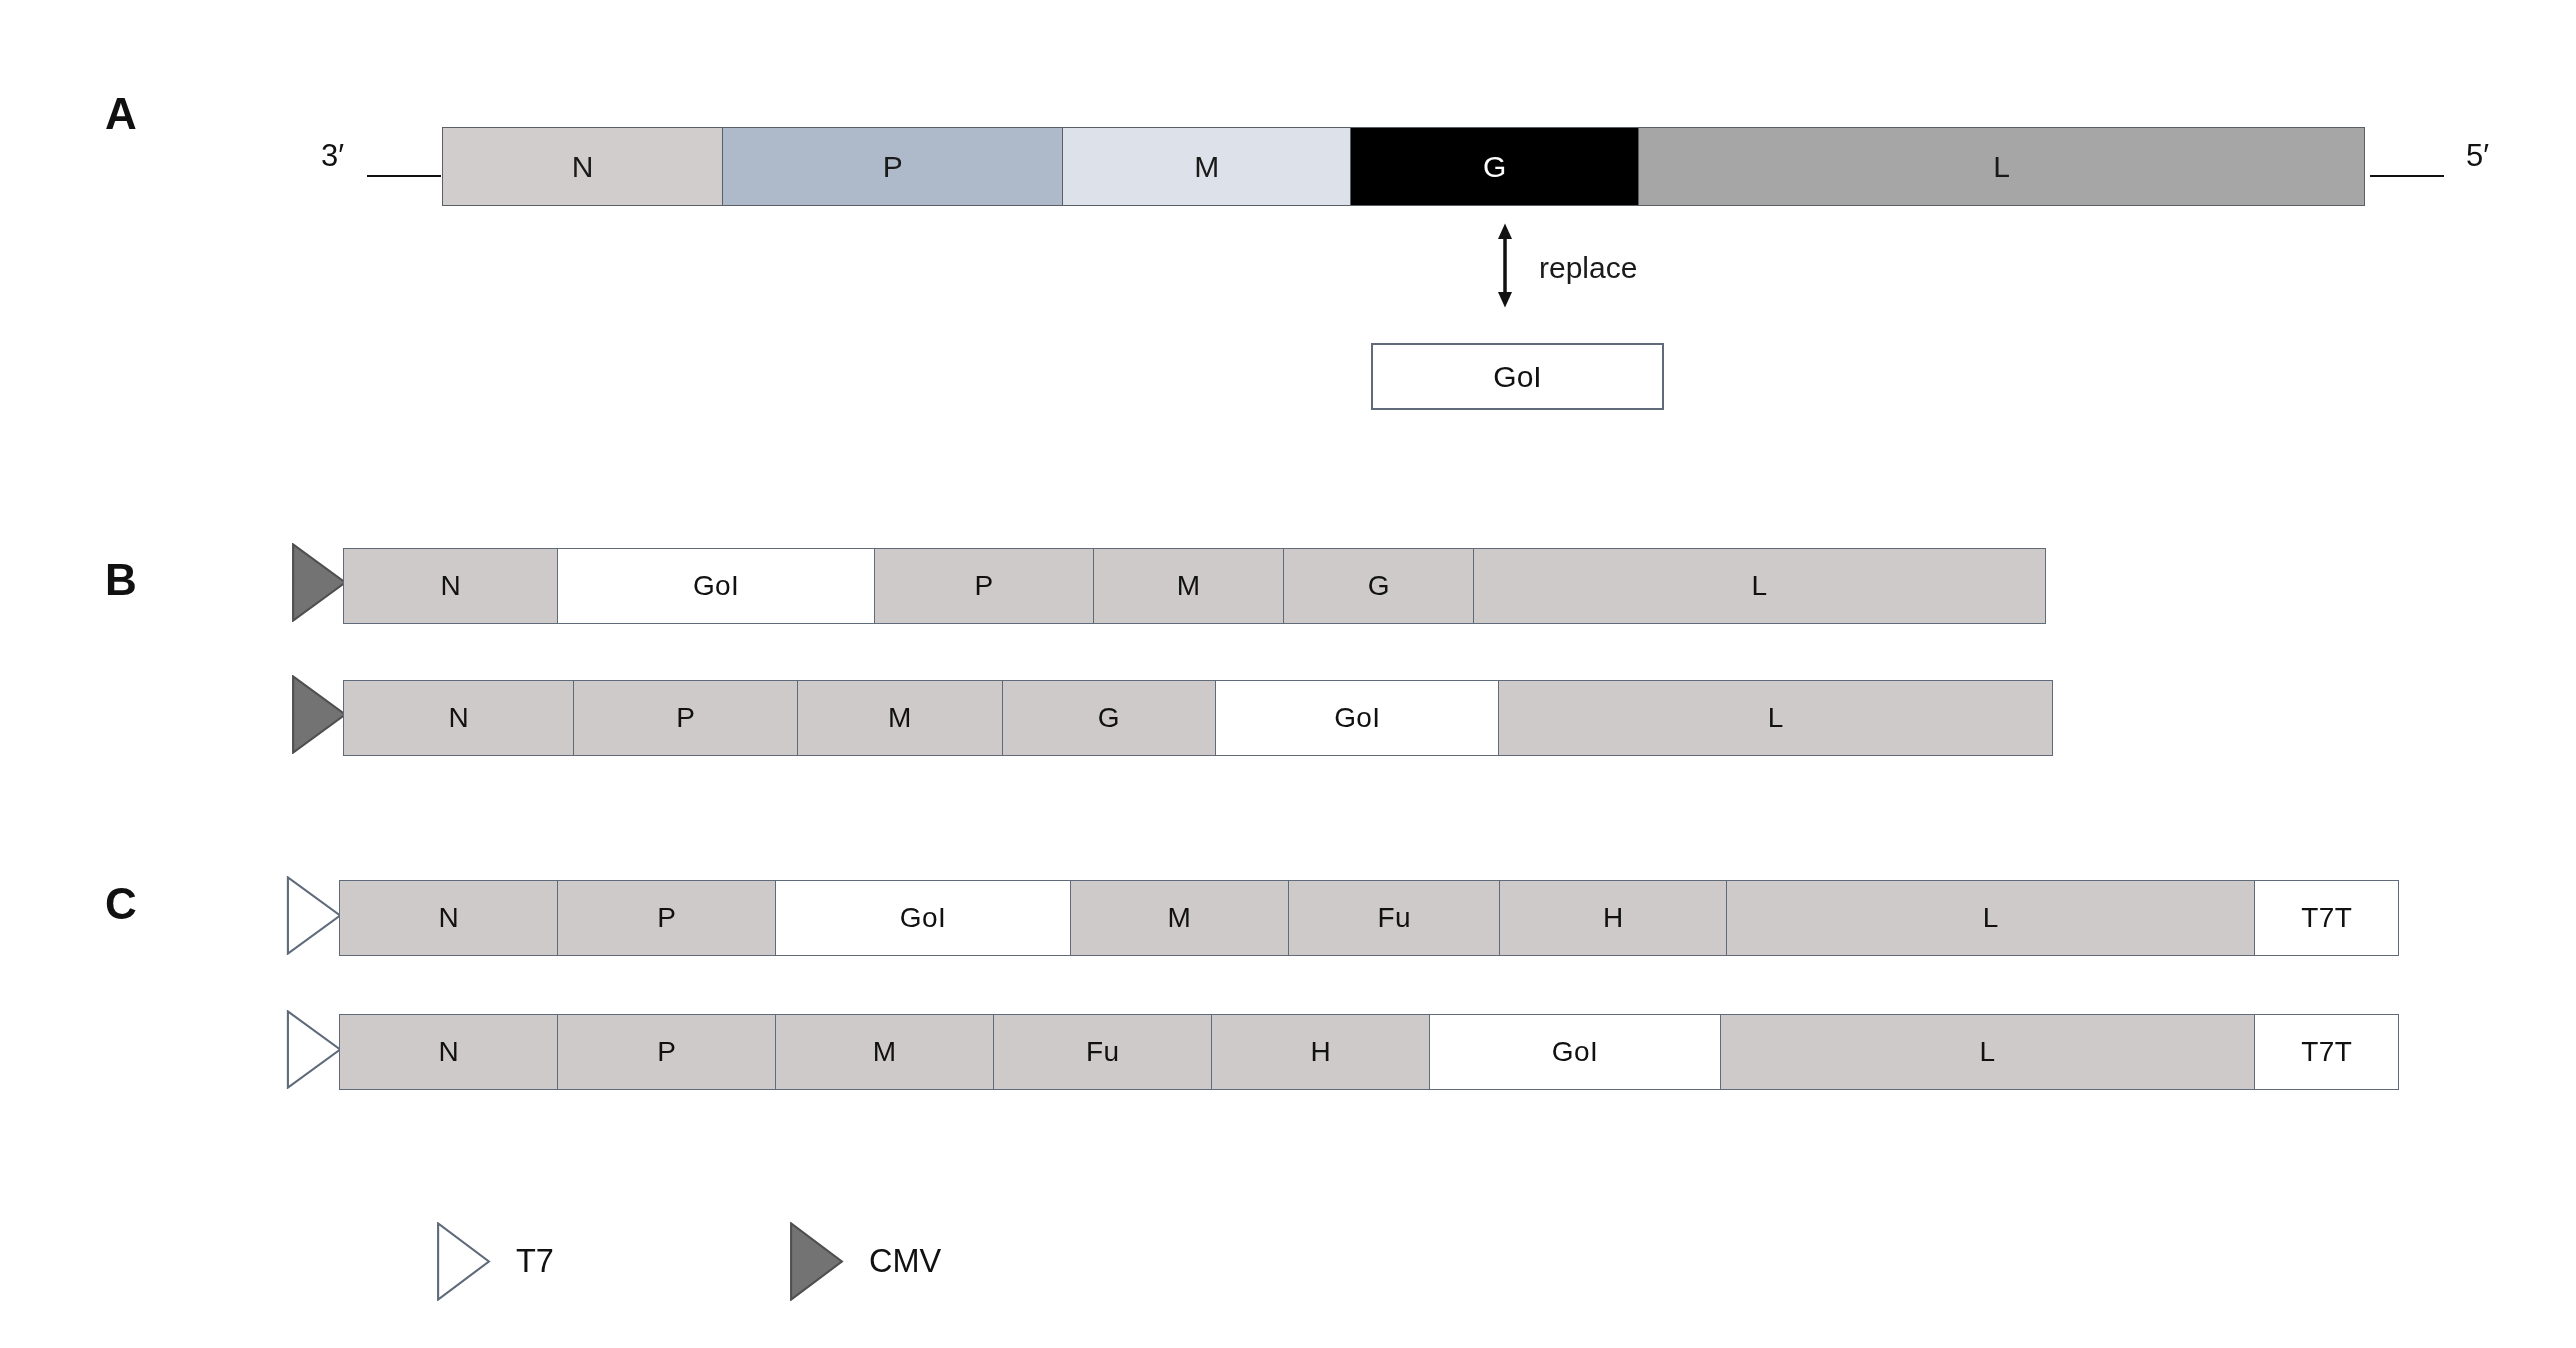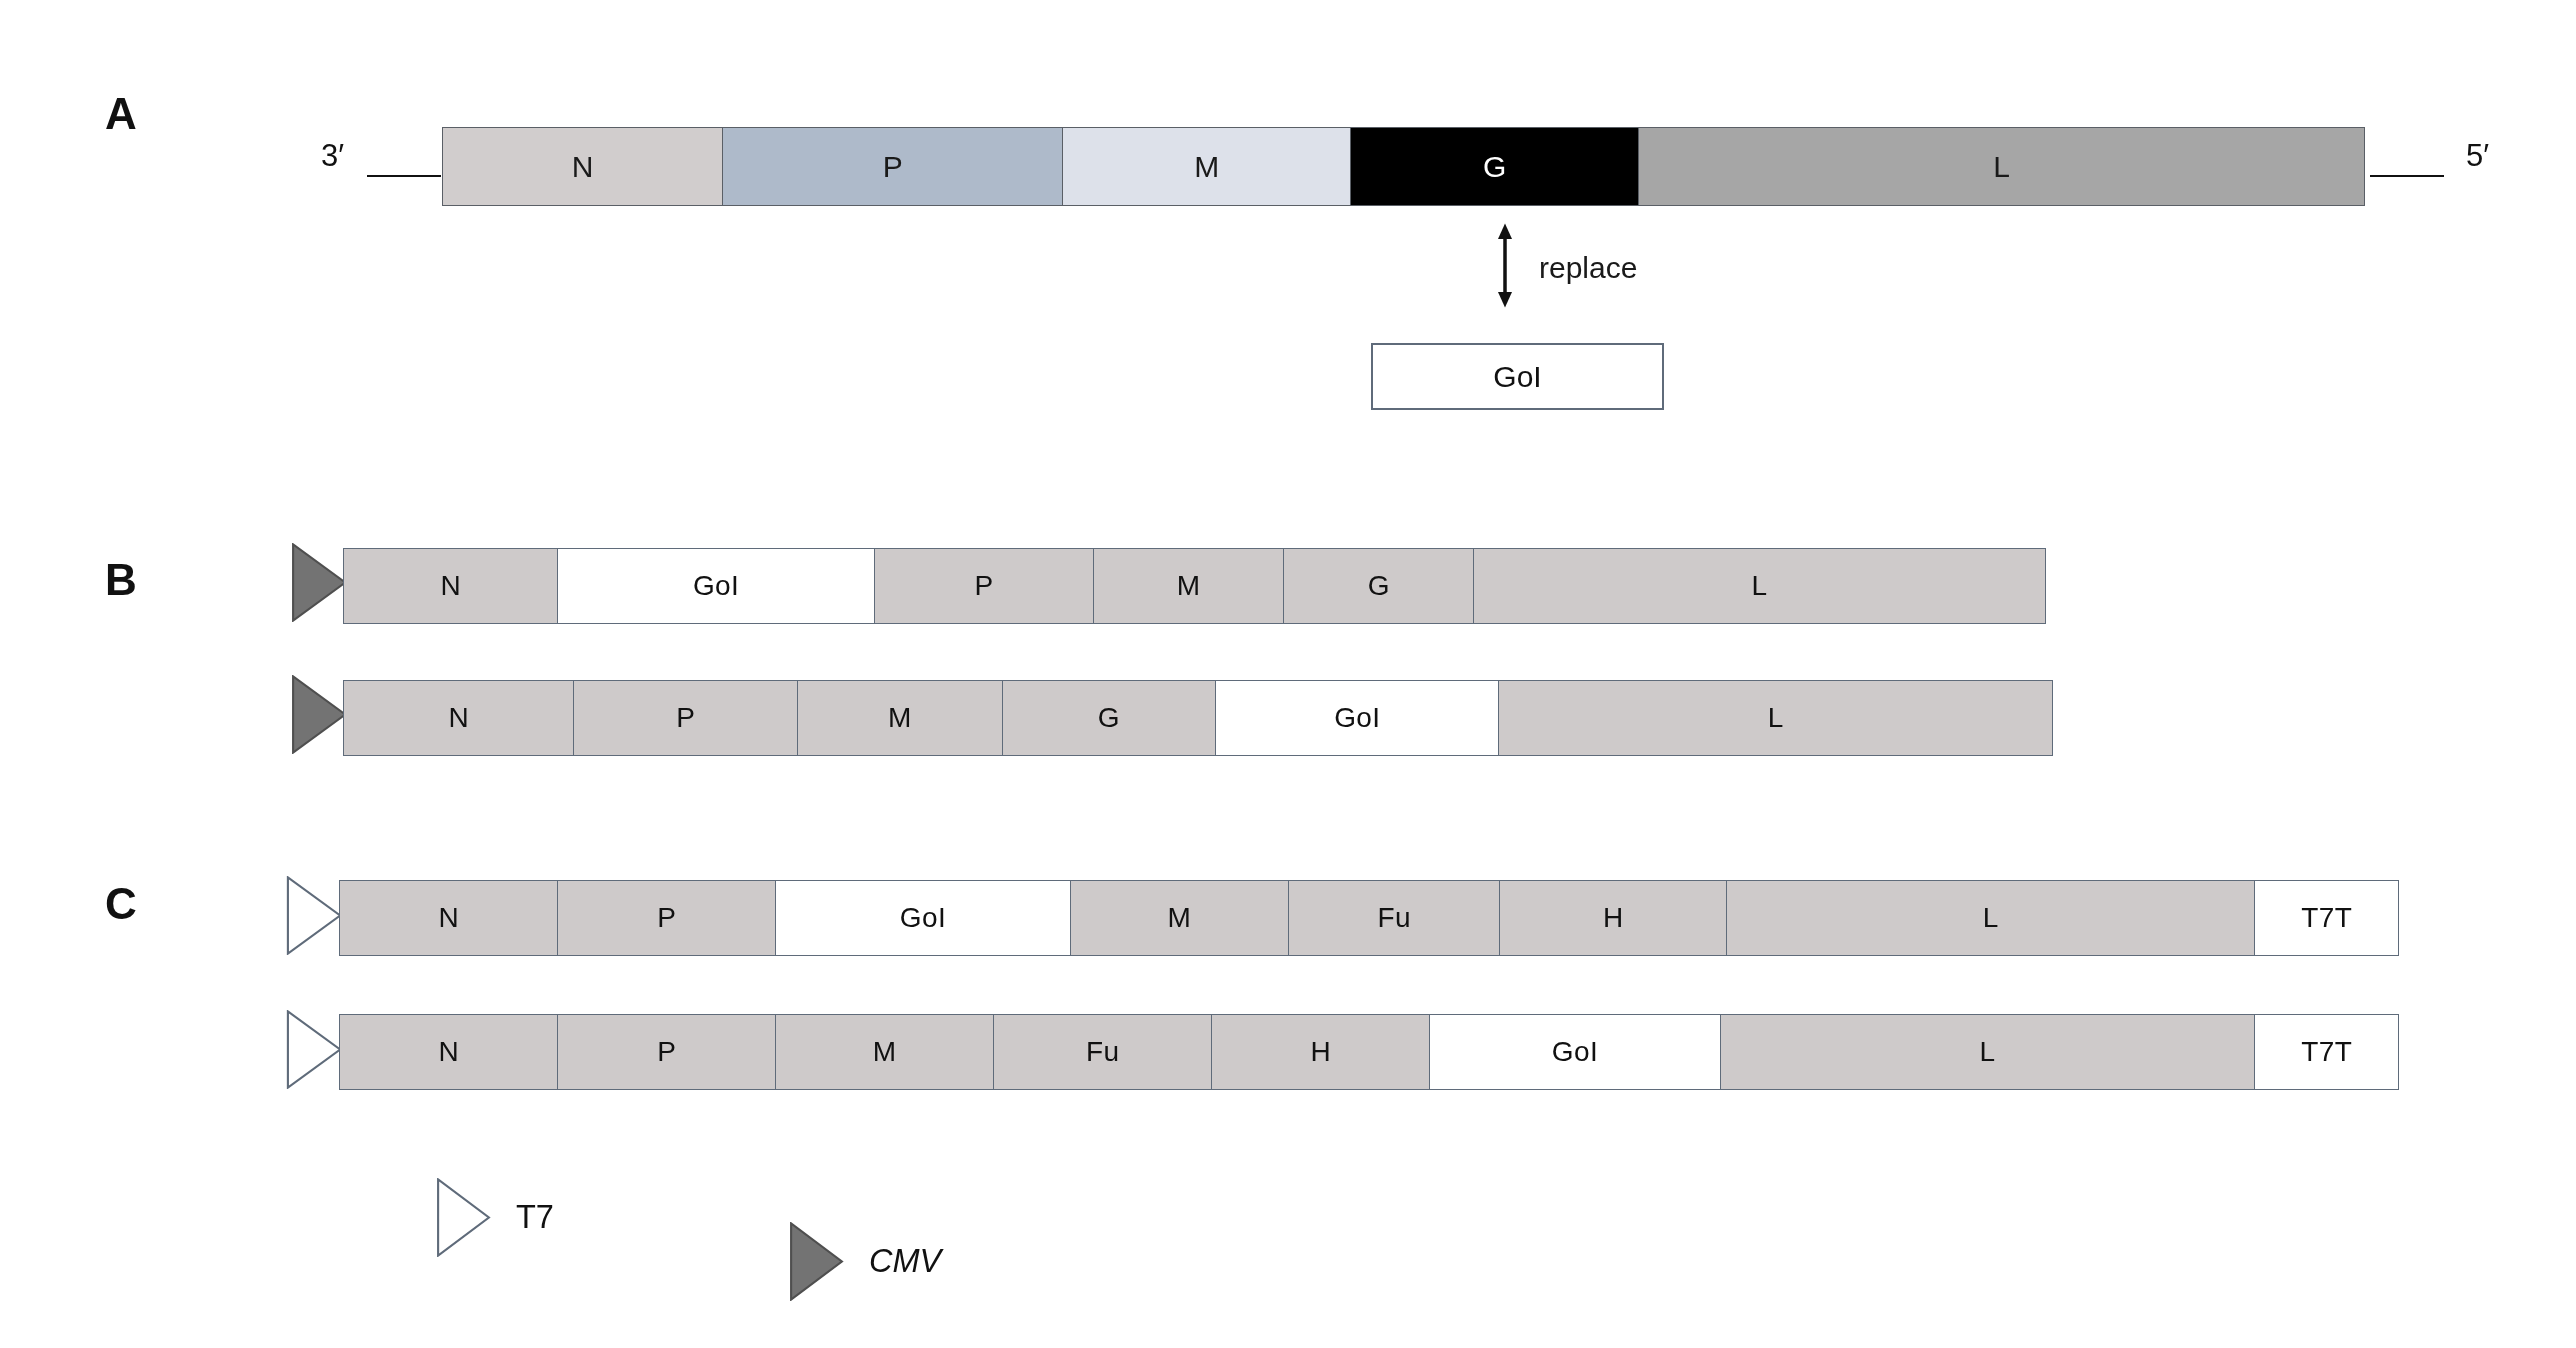--- a/index.html
+++ b/index.html
@@ -243,26 +243,26 @@
       <span>GoI</span>
     </div>
     <div class="seg" style="flex: 0 0 25.9%; background: rgb(206, 202, 202); color: rgb(17, 17, 17);">
       <span>L</span>
     </div>
     <div class="seg" style="flex: 0 0 7%; background: rgb(255, 255, 255); color: rgb(17, 17, 17);">
       <span>T7T</span>
     </div>
   </div>
 
-<div class="legend-item" style="left:435px; top:1178px;">
+<div class="legend-item" style="left:435px; top:1222px;">
   <svg width="57" height="79" viewBox="0 0 80 112">
     <polygon points="4,2 4,110 76,56" fill="#ffffff" stroke="#5f6b7a" stroke-width="3"></polygon>
   </svg>
   <span class="legend-text">T7</span>
 </div>
 
-<div class="legend-item" style="left:788px; top:1222px;font-style:italic;">
+<div class="legend-item" style="left:788px; top:1222px;">
   <svg width="57" height="79" viewBox="0 0 80 112">
     <polygon points="4,2 4,110 76,56" fill="#737373" stroke="#4f4f4f" stroke-width="3"></polygon>
   </svg>
   <span class="legend-text">CMV</span>
 </div>
 
 
 </body></html>

